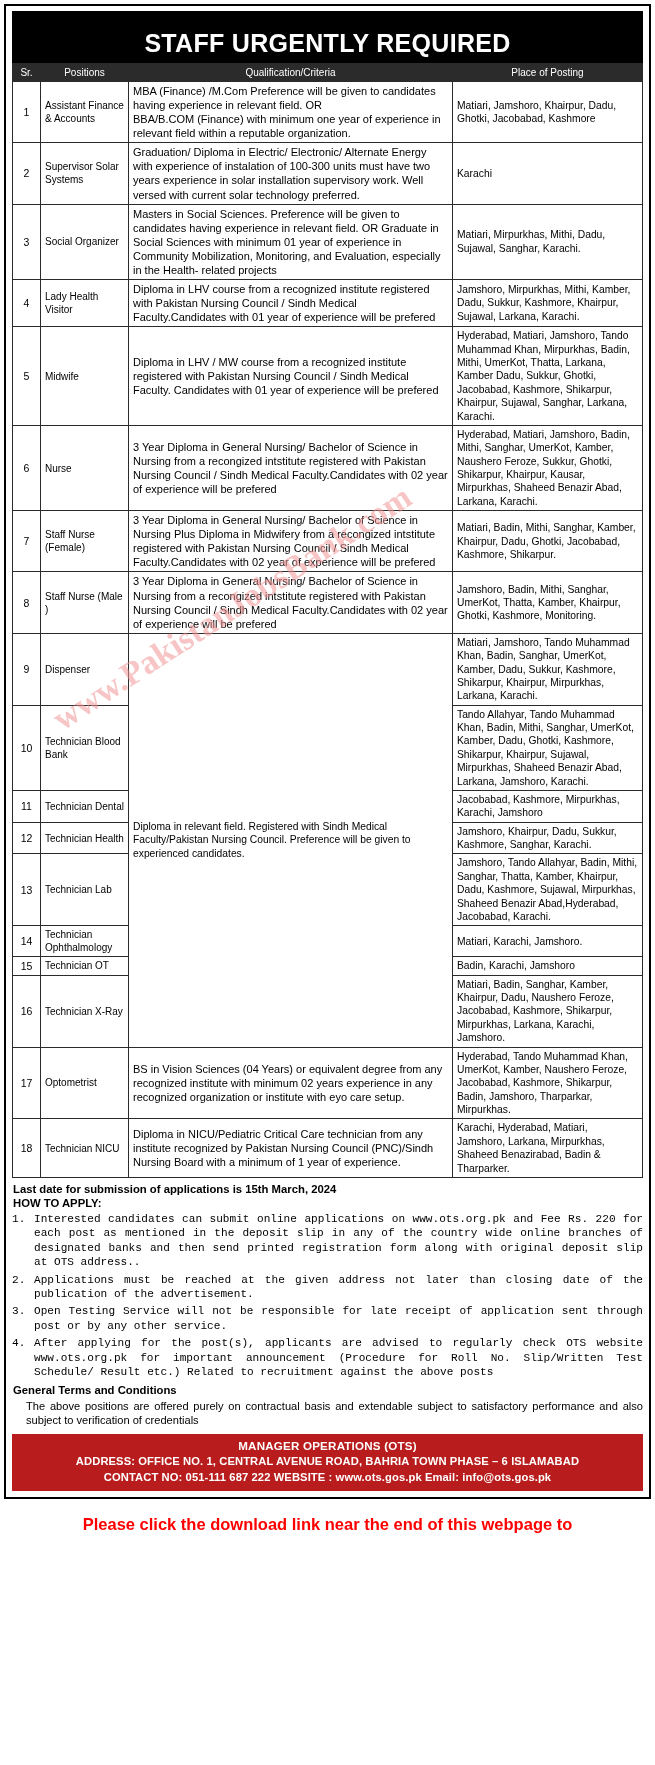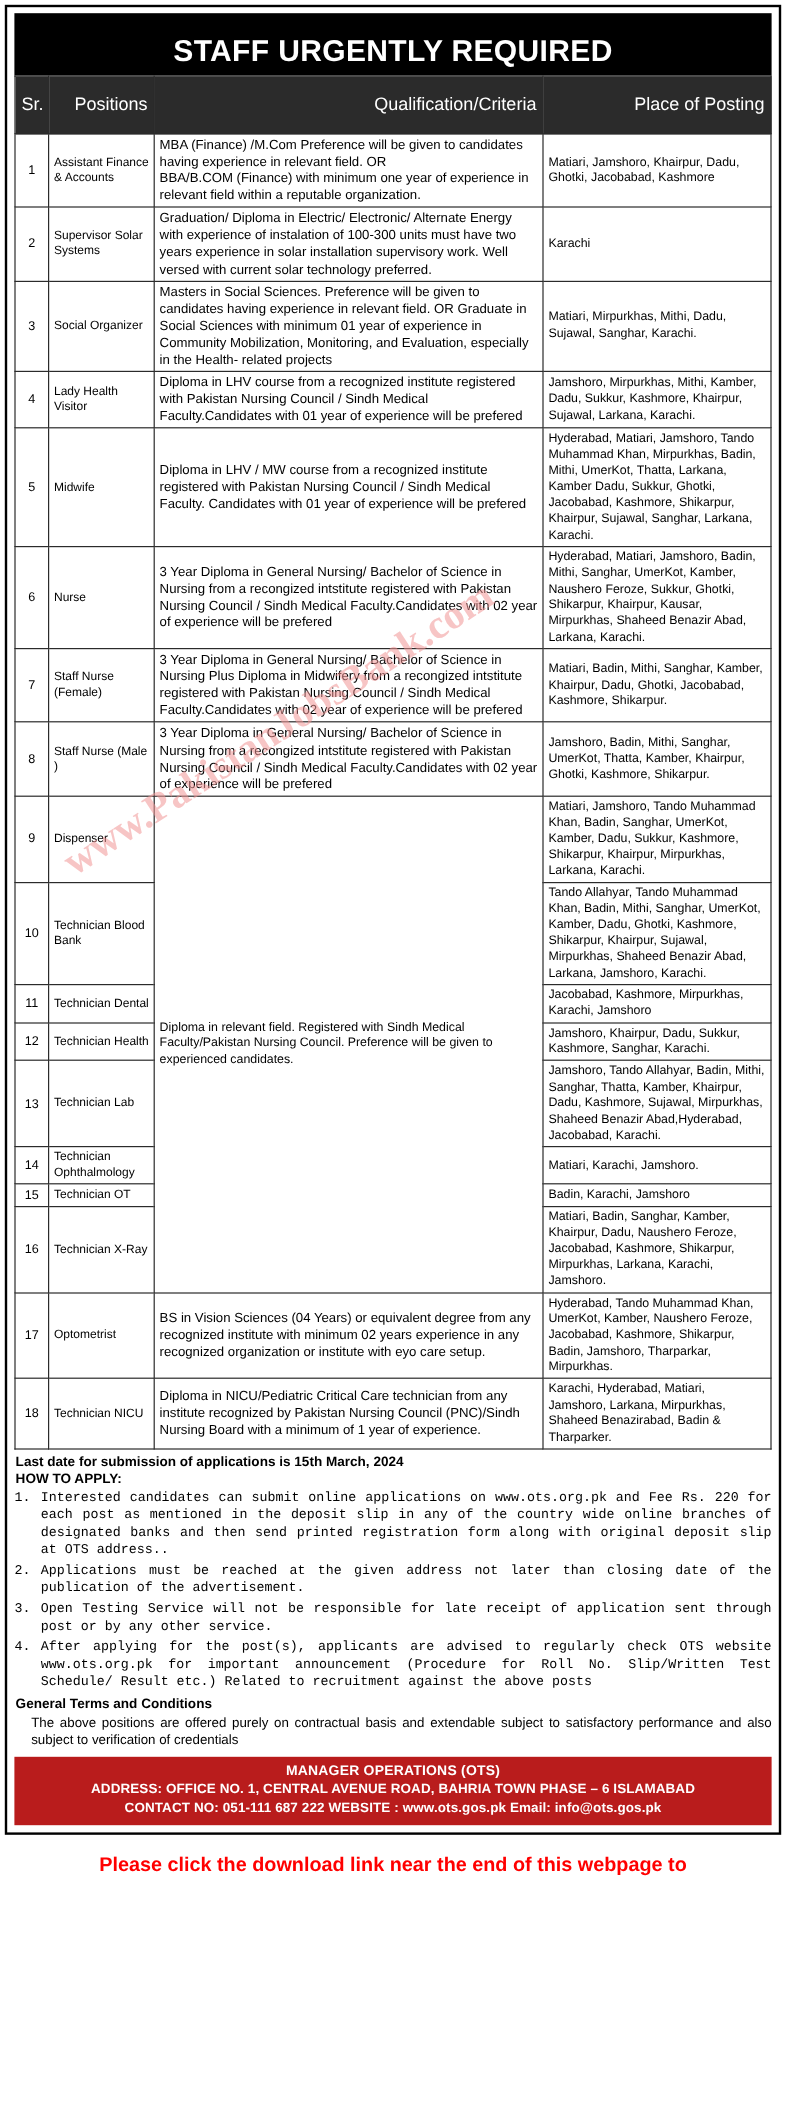--- a/index.html
+++ b/index.html
@@ -53,23 +53,23 @@
   table.jobs th,table.jobs td{
     border:1px solid #2b2b2b;
     vertical-align:middle;
     padding:2px 4px;
     box-sizing:border-box;
   }
   table.jobs thead th{
     background:#2b2b2b;
     color:#fff;
     font-weight:normal;
-    font-size:15px;
-    text-align:right;
-    padding:15px 5px;
+    font-size:10px;
+    text-align:center;
+    padding:3px 5px;
     height:17px;
   }
   th.c-sr{width:28px;text-align:center;}
   th.c-pos{width:88px;}
   th.c-qual{width:auto;}
   th.c-place{width:190px;}
   td.sr{
     text-align:center;
     font-size:10.5px;
     width:28px;
@@ -224,21 +224,21 @@
           <tr>
             <td class="sr">7</td>
             <td class="pos">Staff Nurse (Female)</td>
             <td class="qual">3 Year Diploma in General Nursing/ Bachelor of Science in Nursing Plus Diploma in Midwifery from a recongized intstitute registered with Pakistan Nursing Council / Sindh Medical Faculty.Candidates with 02 year of experience will be prefered</td>
             <td class="place">Matiari, Badin, Mithi, Sanghar, Kamber, Khairpur, Dadu, Ghotki, Jacobabad, Kashmore, Shikarpur.</td>
           </tr>
           <tr>
             <td class="sr">8</td>
             <td class="pos">Staff Nurse (Male )</td>
             <td class="qual">3 Year Diploma in General Nursing/ Bachelor of Science in Nursing from a recongized intstitute registered with Pakistan Nursing Council / Sindh Medical Faculty.Candidates with 02 year of experience will be prefered</td>
-            <td class="place">Jamshoro, Badin, Mithi, Sanghar, UmerKot, Thatta, Kamber, Khairpur, Ghotki, Kashmore, Shikarpur.</td>
+            <td class="place">Jamshoro, Badin, Mithi, Sanghar, UmerKot, Thatta, Kamber, Khairpur, Ghotki, Kashmore, Monitoring.</td>
           </tr>
           <tr>
             <td class="sr">9</td>
             <td class="pos">Dispenser</td>
             <td class="qual-merged" rowspan="8">Diploma in relevant field. Registered with Sindh Medical Faculty/Pakistan Nursing Council. Preference will be given to experienced candidates.</td>
             <td class="place">Matiari, Jamshoro, Tando Muhammad Khan, Badin, Sanghar, UmerKot, Kamber, Dadu, Sukkur, Kashmore, Shikarpur, Khairpur, Mirpurkhas, Larkana, Karachi.</td>
           </tr>
           <tr>
             <td class="sr">10</td>
             <td class="pos">Technician Blood Bank</td>

